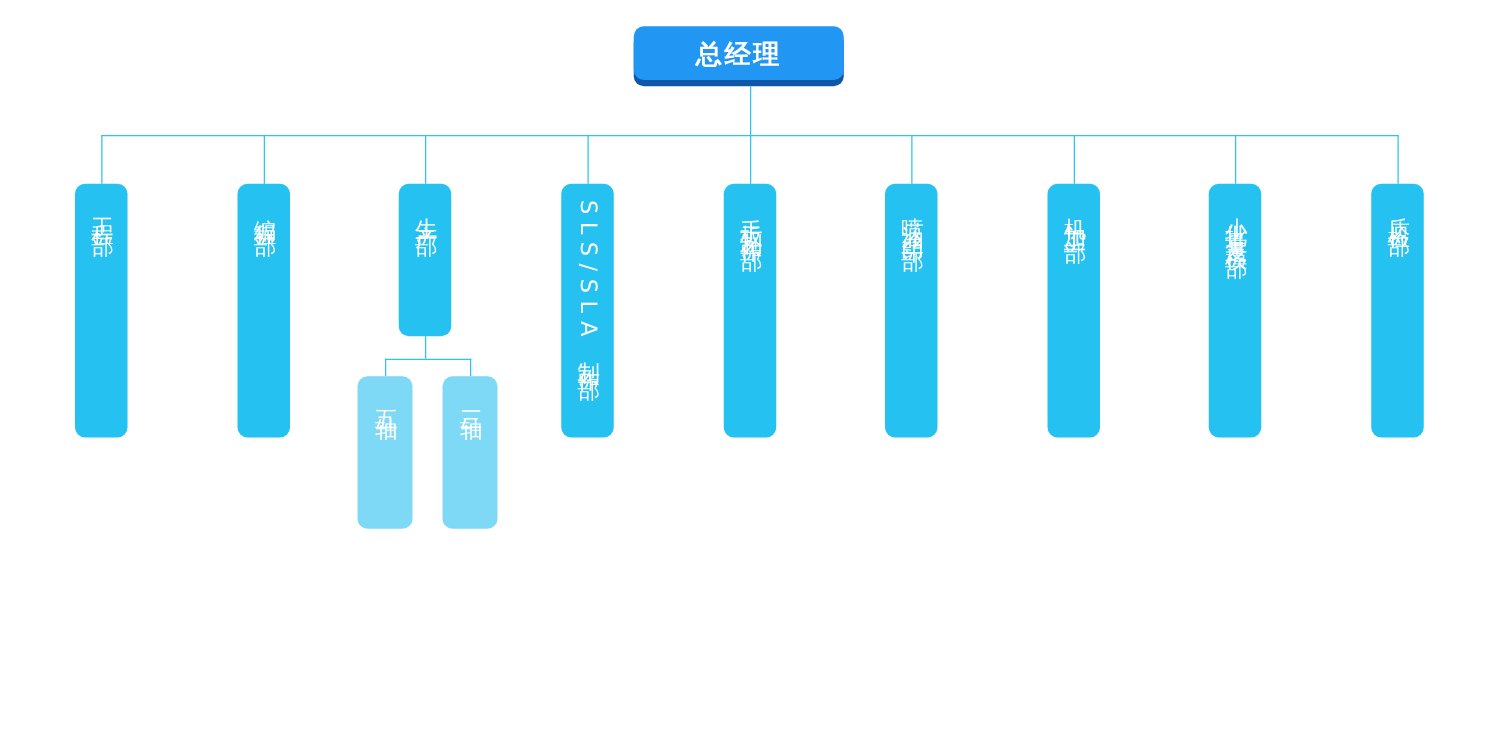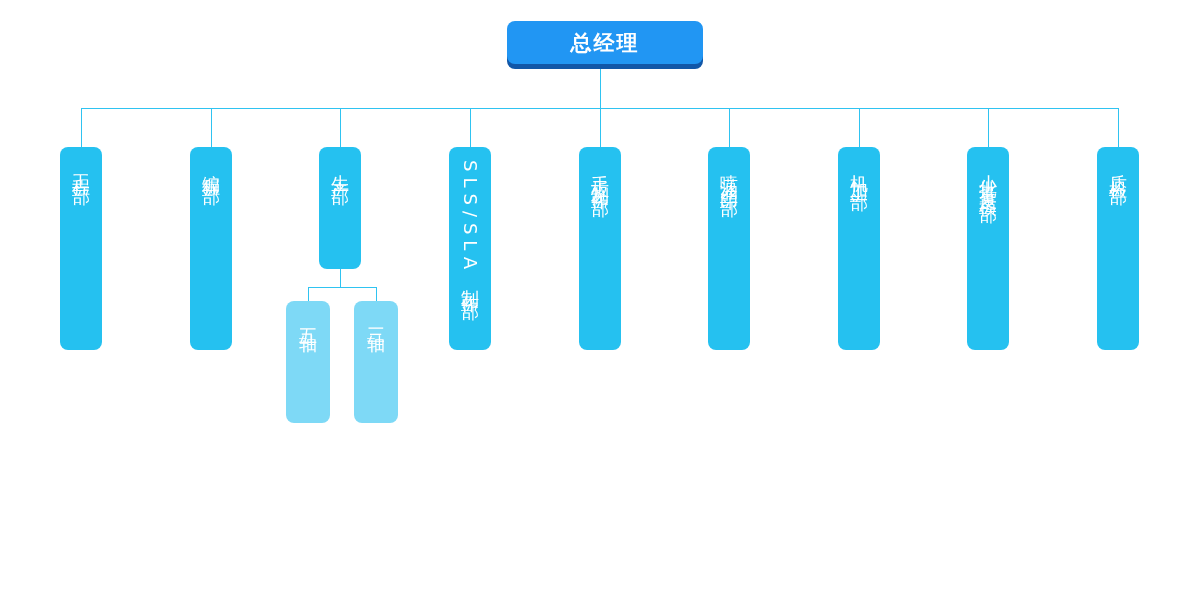--- a/index.html
+++ b/index.html
@@ -46,21 +46,21 @@
     letter-spacing: 6px;
     line-height: 1;
     padding-top: 13px;
     white-space: nowrap;
   }
 </style>
 </head>
 <body>
 
 <div class="stage">
-  <div class="root-node" id="root-node" style="left: 507px; top: 21px; width: 196px; height: 43px;">总经理</div>
+  <div class="root-node" id="root-node" style="left: 507px; top: 21px; width: 168px; height: 43px;">总经理</div>
   <div id="connectors">
       <div class="cline" style="left: 600px; top: 69px; width: 1px; height: 39px;"></div>
       <div class="cline" style="left: 81px; top: 108px; width: 1038px; height: 1px;"></div>
       <div class="cline" style="left: 81px; top: 108px; width: 1px; height: 39px;"></div>
       <div class="cline" style="left: 211px; top: 108px; width: 1px; height: 39px;"></div>
       <div class="cline" style="left: 340px; top: 108px; width: 1px; height: 39px;"></div>
       <div class="cline" style="left: 470px; top: 108px; width: 1px; height: 39px;"></div>
       <div class="cline" style="left: 600px; top: 108px; width: 1px; height: 39px;"></div>
       <div class="cline" style="left: 729px; top: 108px; width: 1px; height: 39px;"></div>
       <div class="cline" style="left: 859px; top: 108px; width: 1px; height: 39px;"></div>

